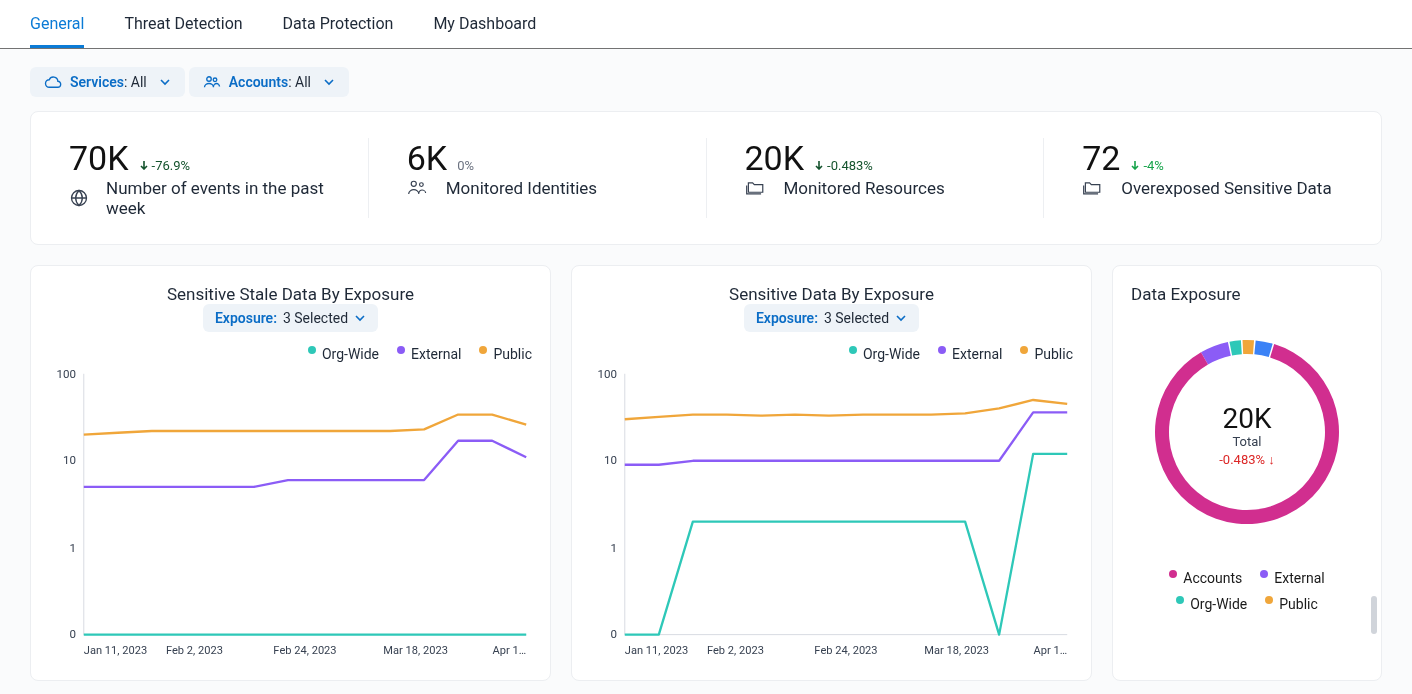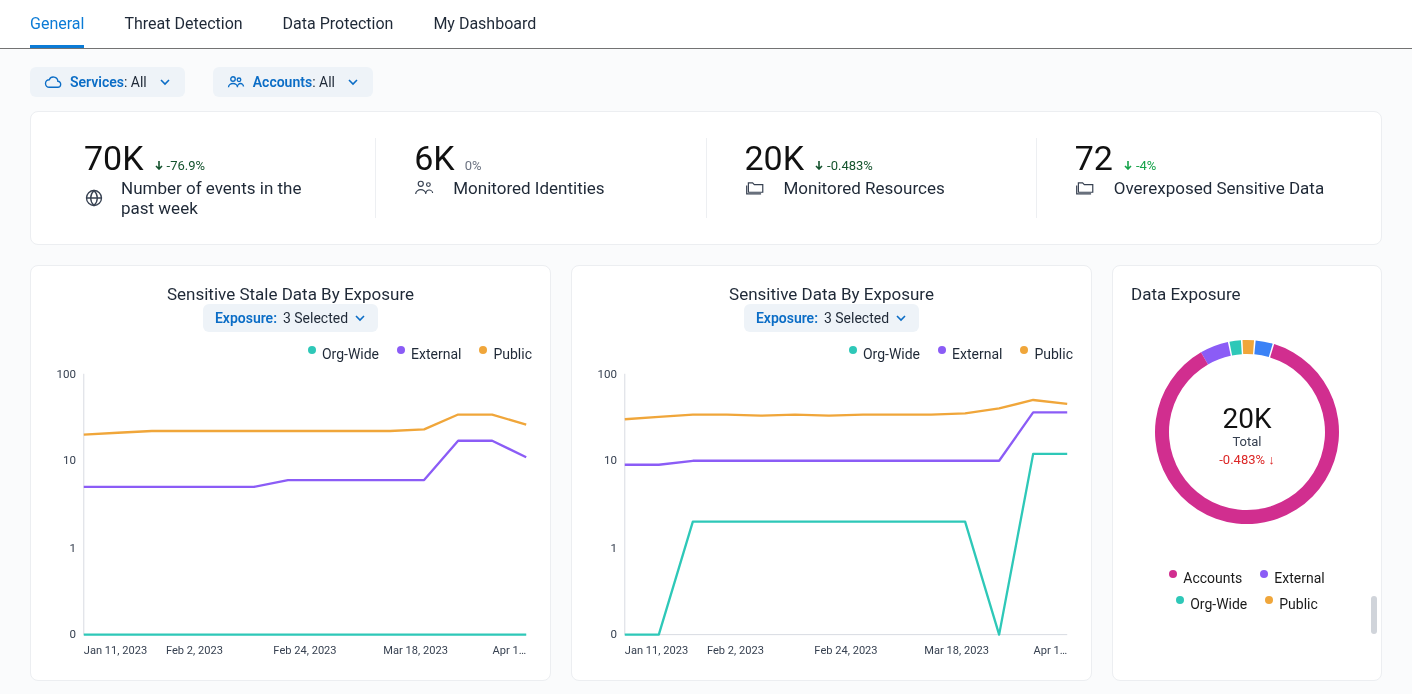--- a/index.html
+++ b/index.html
@@ -24,21 +24,21 @@
     color: #1f2937;
     cursor: pointer;
     border-bottom: 3px solid transparent;
   }
   .tab.active {
     color: #0b7bd6;
     border-bottom-color: #0b7bd6;
   }
   .filters {
     display: flex;
-    gap: 28px;
+    gap: 4px;
     padding: 18px 30px 14px;
     text-align: center;
   }
   .filter-chip {
     display: inline-flex;
     align-items: center;
     gap: 8px;
     background: #eef3f8;
     border-radius: 6px;
     padding: 7px 14px;
@@ -49,21 +49,21 @@
   }
   .filter-chip .label-light { color: #1f2937; font-weight: 400; }
   .filter-chip svg { flex-shrink: 0; }
   .chev { margin-left: 4px; }
   .content { padding: 0 30px 20px; }
   .kpi-card {
     background: #fff;
     border: 1px solid #eceef1;
     border-radius: 8px;
     display: flex;
-    padding: 26px 15px;
+    padding: 26px 0;
   }
   .kpi {
     flex: 1;
     padding: 0 38px;
     border-right: 1px solid #edeff2;
   }
   .kpi:last-child { border-right: none; }
   .kpi-top { display: flex; align-items: baseline; gap: 10px; }
   .kpi-value { font-size: 34px; font-weight: 400; color: #111; }
   .kpi-delta { font-size: 13px; display: inline-flex; align-items: center; gap: 3px; }

